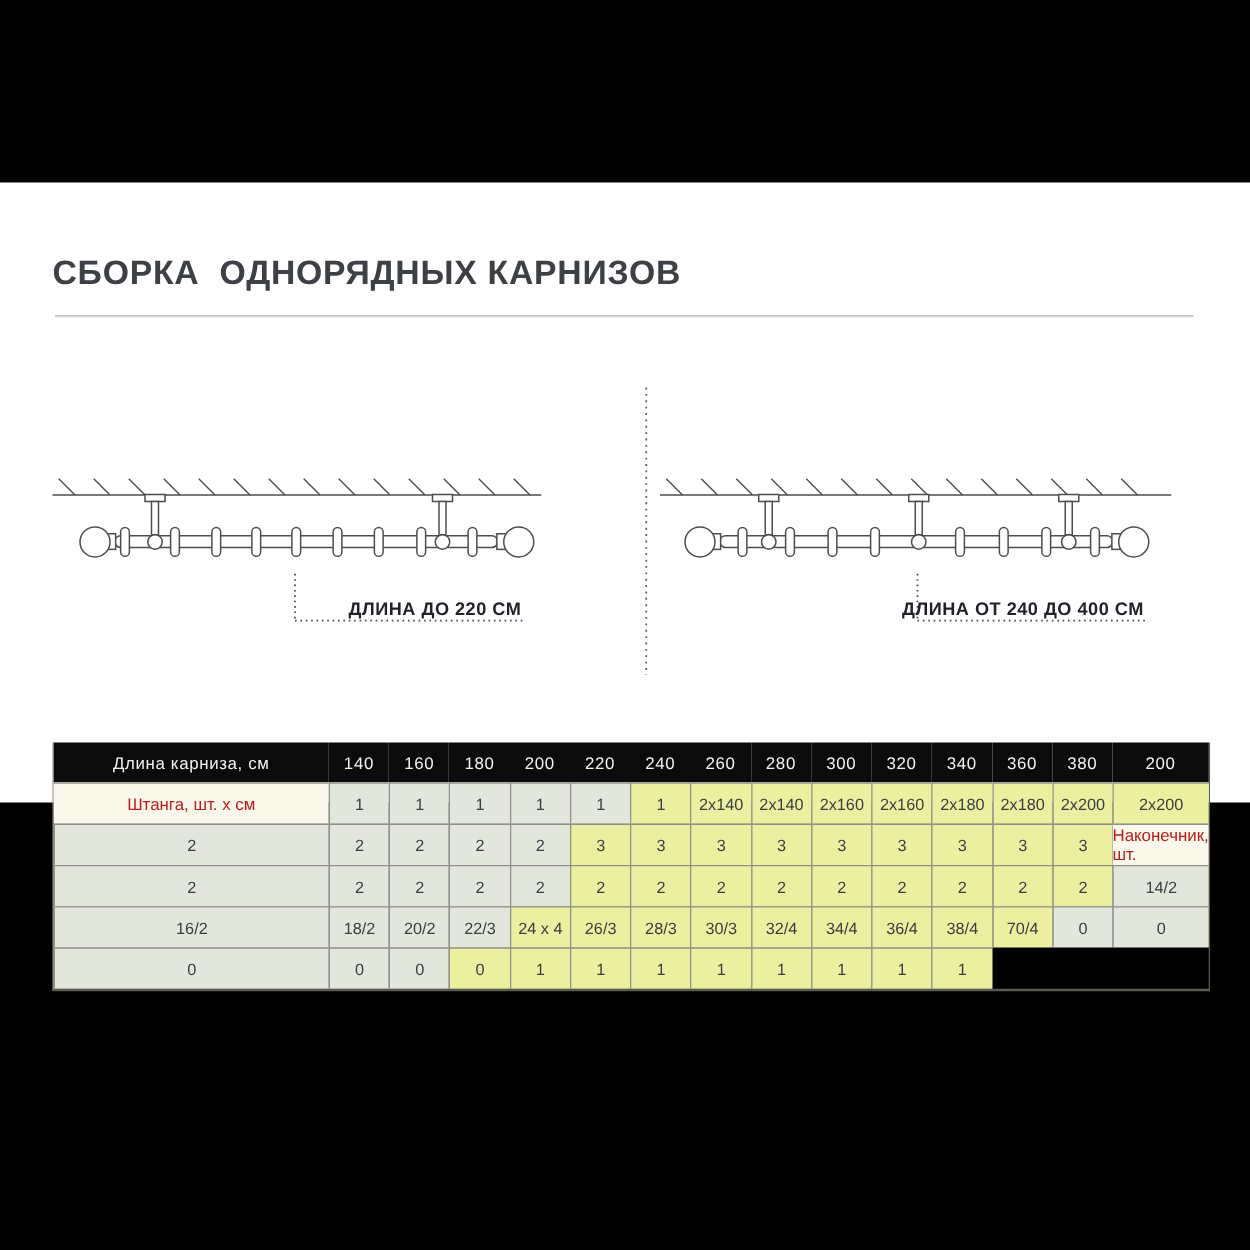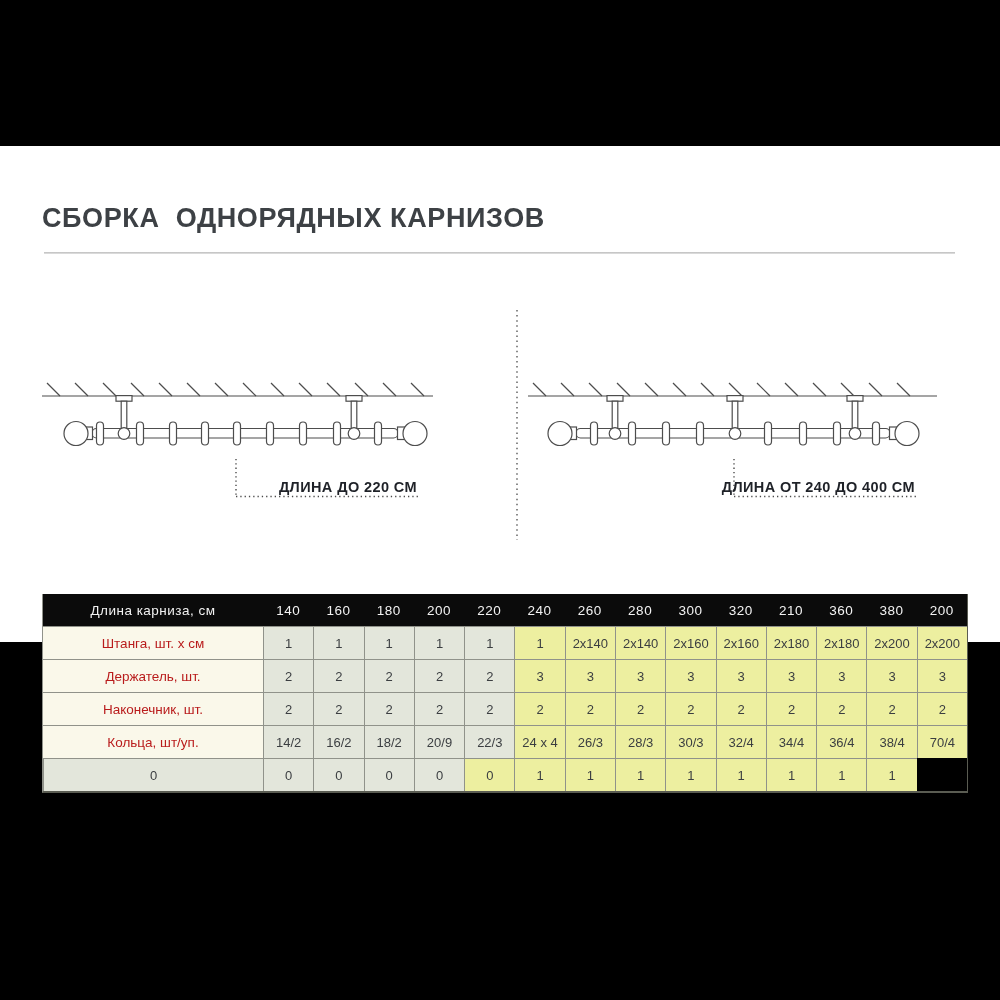--- a/index.html
+++ b/index.html
@@ -141,40 +141,39 @@
         <div class="c th">140</div>
         <div class="c th">160</div>
         <div class="c th">180</div>
         <div class="c th">200</div>
         <div class="c th">220</div>
         <div class="c th">240</div>
         <div class="c th">260</div>
         <div class="c th">280</div>
         <div class="c th">300</div>
         <div class="c th">320</div>
-        <div class="c th">210</div>
+        <div class="c th">340</div>
         <div class="c th">360</div>
         <div class="c th">380</div>
         <div class="c th">200</div>
         <div class="c td rowlabel">Штанга, шт. х см</div>
         <div class="c td val ga">1</div>
         <div class="c td val ga">1</div>
         <div class="c td val ga">1</div>
         <div class="c td val ga">1</div>
         <div class="c td val ga">1</div>
         <div class="c td val gb">1</div>
         <div class="c td val gb">2х140</div>
         <div class="c td val gb">2х140</div>
         <div class="c td val gb">2х160</div>
         <div class="c td val gb">2х160</div>
         <div class="c td val gb">2х180</div>
         <div class="c td val gb">2х180</div>
         <div class="c td val gb">2х200</div>
         <div class="c td val gb">2х200</div>
-        <div class="c td rowlabel">Держатель, шт.</div>
         <div class="c td val ga">2</div>
         <div class="c td val ga">2</div>
         <div class="c td val ga">2</div>
         <div class="c td val ga">2</div>
         <div class="c td val ga">2</div>
         <div class="c td val gb">3</div>
         <div class="c td val gb">3</div>
         <div class="c td val gb">3</div>
         <div class="c td val gb">3</div>
         <div class="c td val gb">3</div>
@@ -190,25 +189,24 @@
         <div class="c td val ga">2</div>
         <div class="c td val gb">2</div>
         <div class="c td val gb">2</div>
         <div class="c td val gb">2</div>
         <div class="c td val gb">2</div>
         <div class="c td val gb">2</div>
         <div class="c td val gb">2</div>
         <div class="c td val gb">2</div>
         <div class="c td val gb">2</div>
         <div class="c td val gb">2</div>
-        <div class="c td rowlabel">Кольца, шт/уп.</div>
         <div class="c td val ga">14/2</div>
         <div class="c td val ga">16/2</div>
         <div class="c td val ga">18/2</div>
-        <div class="c td val ga">20/9</div>
+        <div class="c td val ga">20/2</div>
         <div class="c td val ga">22/3</div>
         <div class="c td val gb">24 х 4</div>
         <div class="c td val gb">26/3</div>
         <div class="c td val gb">28/3</div>
         <div class="c td val gb">30/3</div>
         <div class="c td val gb">32/4</div>
         <div class="c td val gb">34/4</div>
         <div class="c td val gb">36/4</div>
         <div class="c td val gb">38/4</div>
         <div class="c td val gb">70/4</div>

